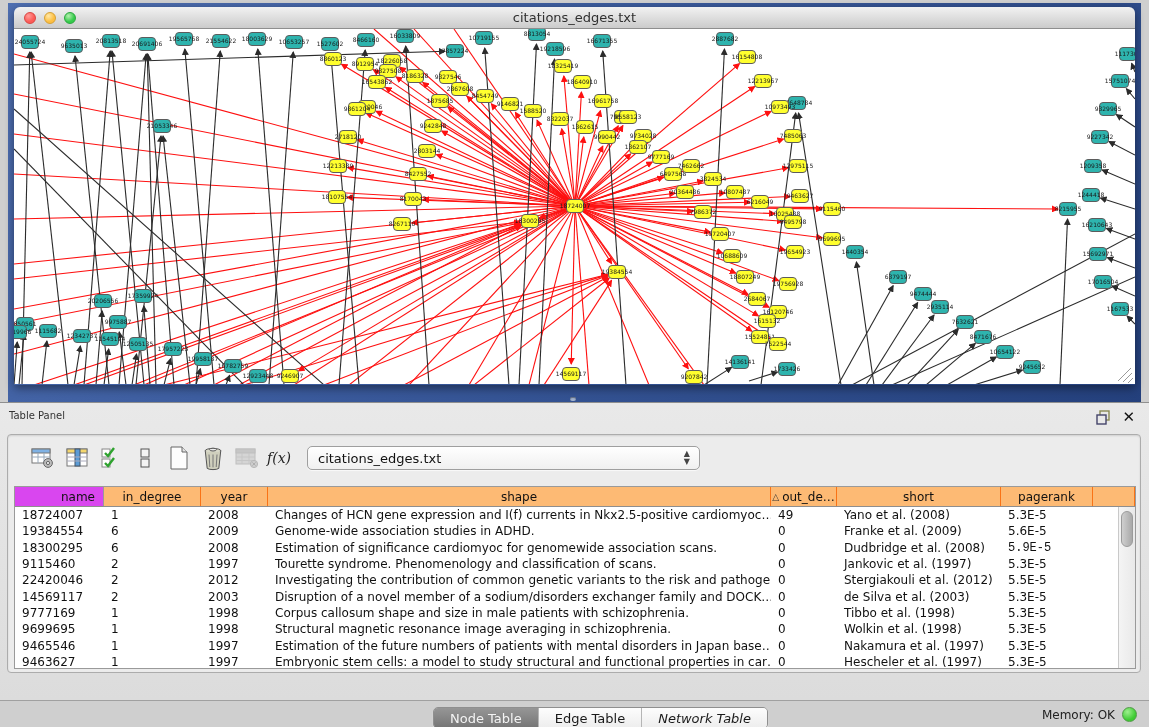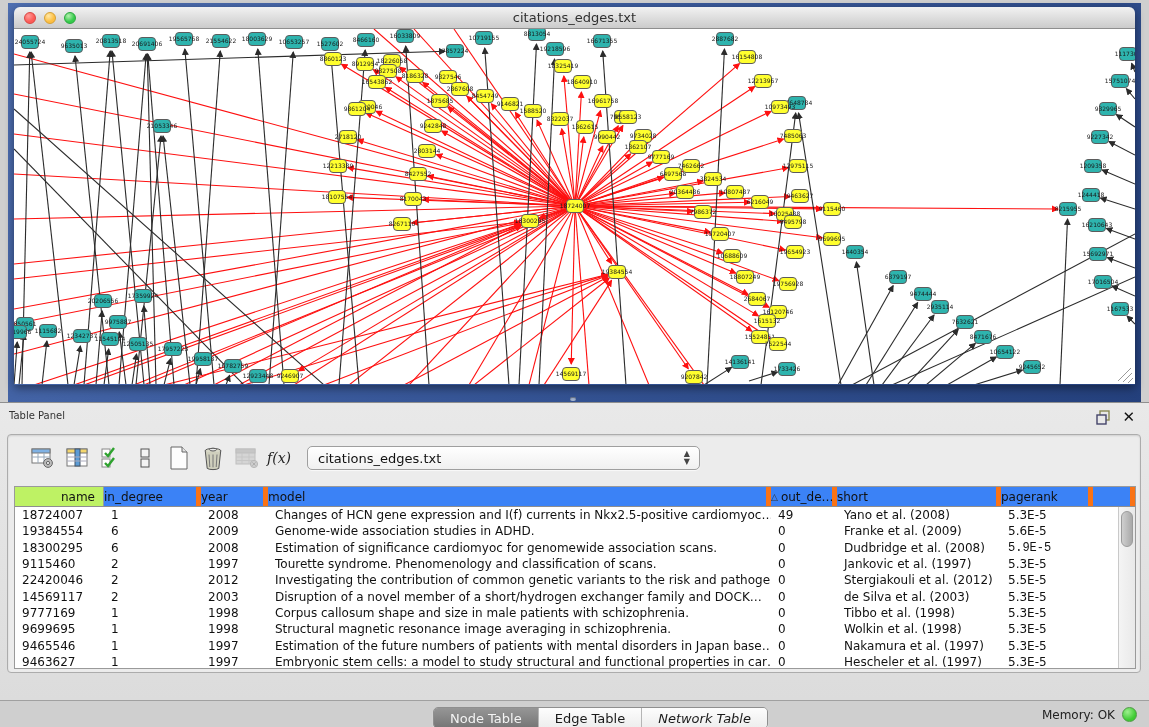--- a/index.html
+++ b/index.html
@@ -45,23 +45,23 @@
                   border:1px solid #9f9f9f; border-radius:5px;
                   background:linear-gradient(#ffffff,#f0f0f0);
                   box-shadow:0 1px 1px rgba(255,255,255,.7); }
   #table-select .val { position:absolute; left:10px; top:4px; font-size:13px; color:#111; }
   #table-select .steppers { position:absolute; right:9px; top:3px; font-size:8px; color:#444; line-height:8px; text-align:center; }
 
   
   #tbl { position:absolute; left:6px; top:51px; width:1122px; height:183px;
          border:1px solid #9a9a9a; background:#fff; overflow:hidden; }
   #tbl-head { display:flex; height:20px; background:#bcdeea; border-bottom:1px solid #8e8e8e; }
-  .hcell { font-size:12px; color:#111; display:flex; align-items:center; 
-           border-right:5px solid #f97316; background:#3b82f6; overflow:hidden; white-space:nowrap; }
-  .hcell.gray { background:#bef264; border-right:1px solid #9a9a9a; justify-content:flex-end; padding-right:8px;align-items:center; }
+  .hcell { font-size:12px; color:#111; display:flex; align-items:center; justify-content:center;
+           border-right:1px solid #f97316; background:#fdba74; overflow:hidden; white-space:nowrap; }
+  .hcell.gray { background:#d946ef; border-right:1px solid #9a9a9a; justify-content:flex-end; padding-right:8px;align-items:center; }
   .hcell .tri { font-size:9px; margin-right:3px; color:#333; }
   #tbl-body { position:absolute; left:0; top:20px; right:17px; bottom:0; background:#fff; }
   .trow { display:flex; height:16.3px; align-items:center; }
   .tcell { font-size:12px; color:#111; padding-left:7px; white-space:nowrap; overflow:hidden; }
   
   #vscroll { position:absolute; right:0; top:20px; bottom:0; width:17px;
              background:linear-gradient(90deg,#f4f4f4,#e9e9e9); border-left:1px solid #c9c9c9; }
   #vthumb { position:absolute; left:2px; top:4px; width:12px; height:36px; border-radius:6px;
             background:linear-gradient(90deg,#cfcfcf,#a9a9a9); border:1px solid #9b9b9b; }
 
@@ -593,21 +593,21 @@
           <div class="hcell gray" style="width: 89px;">
             <span>name</span>
           </div>
           <div class="hcell" style="width: 97px;">
             <span>in_degree</span>
           </div>
           <div class="hcell" style="width: 67px;">
             <span>year</span>
           </div>
           <div class="hcell" style="width: 503px;">
-            <span>model</span>
+            <span>shape</span>
           </div>
           <div class="hcell" style="width: 66px;">
             <span class="tri">△</span>
             <span>out_de…</span>
           </div>
           <div class="hcell" style="width: 164px;">
             <span>short</span>
           </div>
           <div class="hcell" style="width: 92px;">
             <span>pagerank</span>
@@ -657,21 +657,21 @@
             <div class="tcell" style="width: 67px;">2012</div>
             <div class="tcell" style="width: 503px;">Investigating the contribution of common genetic variants to the risk and pathogen…</div>
             <div class="tcell" style="width: 66px;">0</div>
             <div class="tcell" style="width: 164px;">Stergiakouli et al. (2012)</div>
             <div class="tcell" style="width: 92px;">5.5E-5</div>
           </div>
           <div class="trow">
             <div class="tcell" style="width: 89px;">14569117</div>
             <div class="tcell" style="width: 97px;">2</div>
             <div class="tcell" style="width: 67px;">2003</div>
-            <div class="tcell" style="width: 503px;">Disruption of a novel member of a short/hydrogen exchanger family and DOCK…</div>
+            <div class="tcell" style="width: 503px;">Disruption of a novel member of a sodium/disorders exchanger family and DOCK…</div>
             <div class="tcell" style="width: 66px;">0</div>
             <div class="tcell" style="width: 164px;">de Silva et al. (2003)</div>
             <div class="tcell" style="width: 92px;">5.3E-5</div>
           </div>
           <div class="trow">
             <div class="tcell" style="width: 89px;">9777169</div>
             <div class="tcell" style="width: 97px;">1</div>
             <div class="tcell" style="width: 67px;">1998</div>
             <div class="tcell" style="width: 503px;">Corpus callosum shape and size in male patients with schizophrenia.</div>
             <div class="tcell" style="width: 66px;">0</div>

